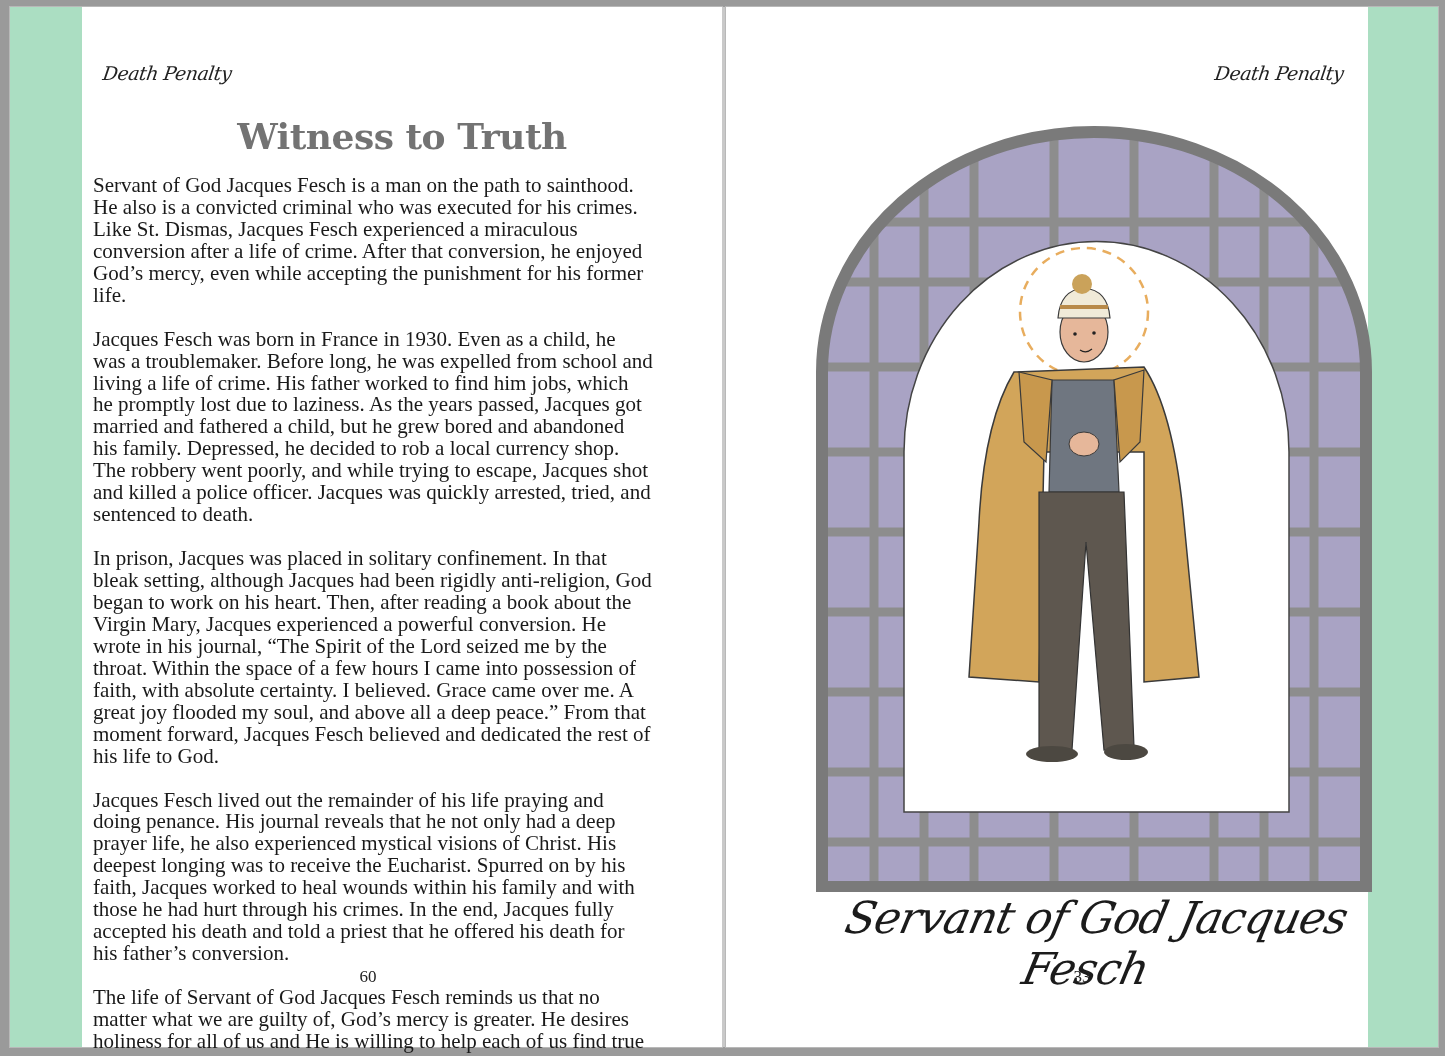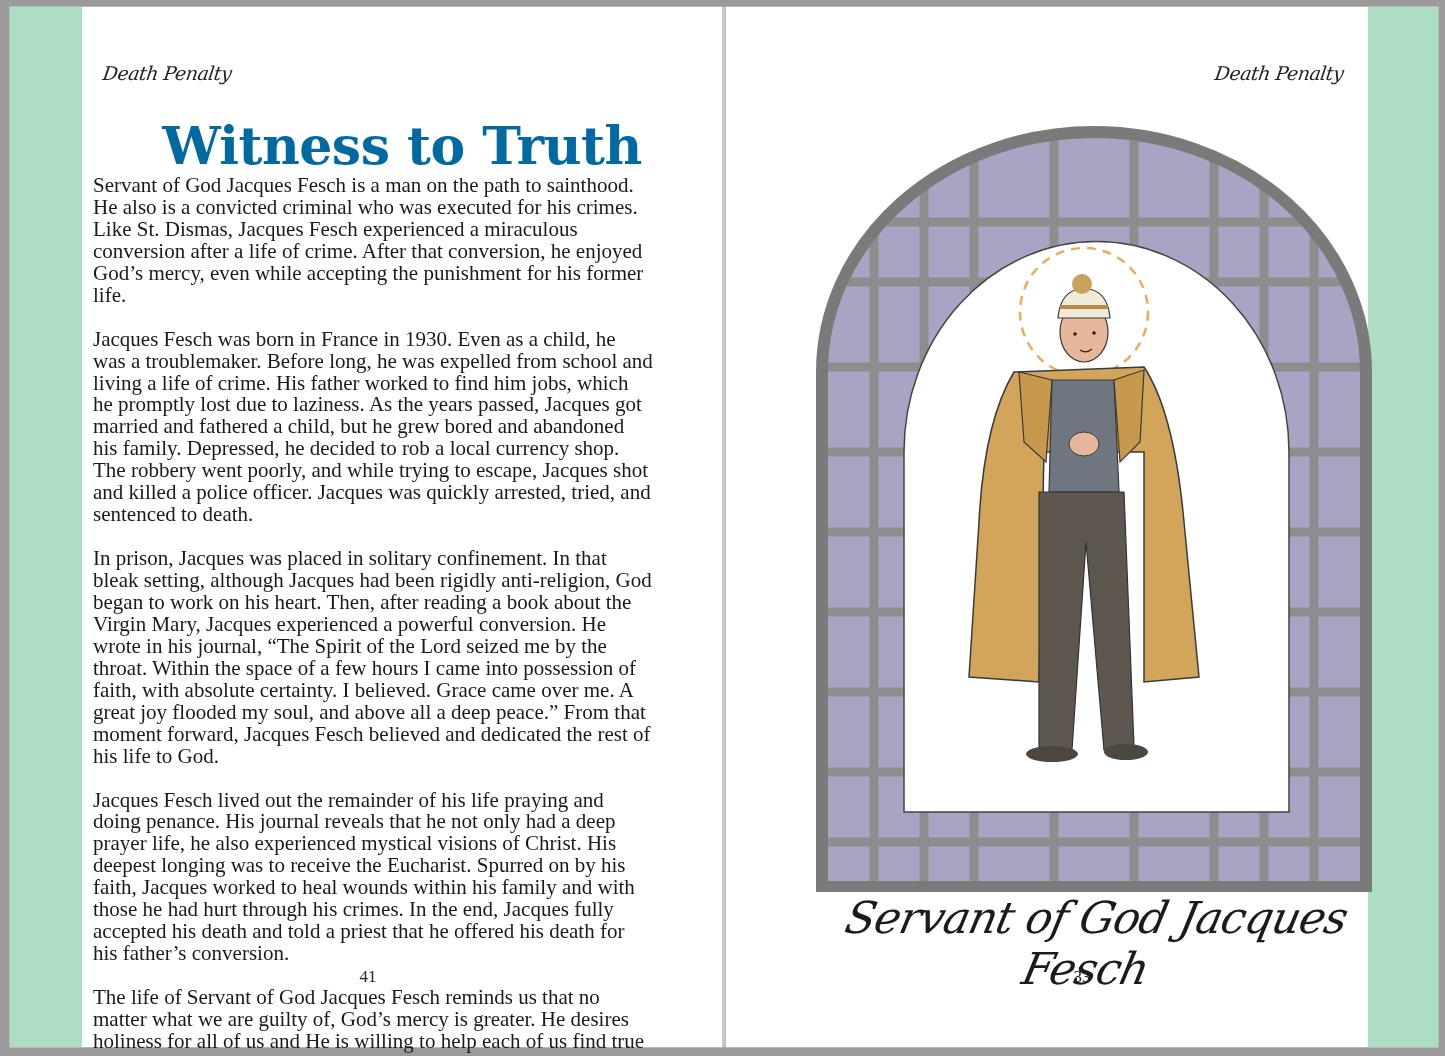--- a/index.html
+++ b/index.html
@@ -18,22 +18,22 @@
   #page-right .margin-band { right:0; width:70px; }
   .running-head {
     position:absolute; top:55px;
     font-family:"DejaVu Serif", serif; font-style:italic; font-size:19px;
     color:#222; letter-spacing:-0.5px; transform:skewX(-8deg);
   }
   #page-left .running-head { left:93px; }
   #page-right .running-head { right:95px; }
   .title {
     position:absolute; top:108px; left:72px; right:0; text-align:center;
-    font-family:"DejaVu Serif", serif; font-weight:bold; font-size:52px;
-    color:#0369a1; letter-spacing:-0.5px;
+    font-family:"DejaVu Serif", serif; font-weight:bold; font-size:36px;
+    color:#737373; letter-spacing:-0.5px;
   }
   .body-text {
     position:absolute; left:83px; top:168px; width:560px;
     font-size:21px; line-height:21.95px; color:#1a1a1a;
   }
   .body-text p { margin:0 0 21.9px 0; }
   .folio {
     position:absolute; top:960px; width:60px; text-align:center;
     font-size:17px; color:#222;
   }
@@ -54,21 +54,21 @@
   <div class="margin-band"></div>
   <div class="running-head">Death Penalty</div>
   <div class="title">Witness to Truth</div>
   <div class="body-text">
     <p>Servant of God Jacques Fesch is a man on the path to sainthood. He also is a convicted criminal who was executed for his crimes. Like St. Dismas, Jacques Fesch experienced a miraculous conversion after a life of crime. After that conversion, he enjoyed God’s mercy, even while accepting the punishment for his former life.</p>
     <p>Jacques Fesch was born in France in 1930. Even as a child, he was a troublemaker. Before long, he was expelled from school and living a life of crime. His father worked to find him jobs, which he promptly lost due to laziness. As the years passed, Jacques got married and fathered a child, but he grew bored and abandoned his family. Depressed, he decided to rob a local currency shop. The robbery went poorly, and while trying to escape, Jacques shot and killed a police officer. Jacques was quickly arrested, tried, and sentenced to death.</p>
     <p>In prison, Jacques was placed in solitary confinement. In that bleak setting, although Jacques had been rigidly anti-religion, God began to work on his heart. Then, after reading a book about the Virgin Mary, Jacques experienced a powerful conversion. He wrote in his journal, “The Spirit of the Lord seized me by the throat. Within the space of a few hours I came into possession of faith, with absolute certainty. I believed. Grace came over me. A great joy flooded my soul, and above all a deep peace.” From that moment forward, Jacques Fesch believed and dedicated the rest of his life to God.</p>
     <p>Jacques Fesch lived out the remainder of his life praying and doing penance. His journal reveals that he not only had a deep prayer life, he also experienced mystical visions of Christ. His deepest longing was to receive the Eucharist. Spurred on by his faith, Jacques worked to heal wounds within his family and with those he had hurt through his crimes. In the end, Jacques fully accepted his death and told a priest that he offered his death for his father’s conversion.</p>
     <p>The life of Servant of God Jacques Fesch reminds us that no matter what we are guilty of, God’s mercy is greater. He desires holiness for all of us and He is willing to help each of us find true peace in Him, no matter what we</p>
   </div>
-  <div class="folio">41</div>
+  <div class="folio">60</div>
 </div>
 
 <div class="gutter"></div>
 
 <div id="page-right" class="page">
   <div class="margin-band"></div>
   <div class="running-head">Death Penalty</div>
 
   <svg class="illustration" viewBox="0 0 560 770" xmlns="http://www.w3.org/2000/svg">
     <defs>

